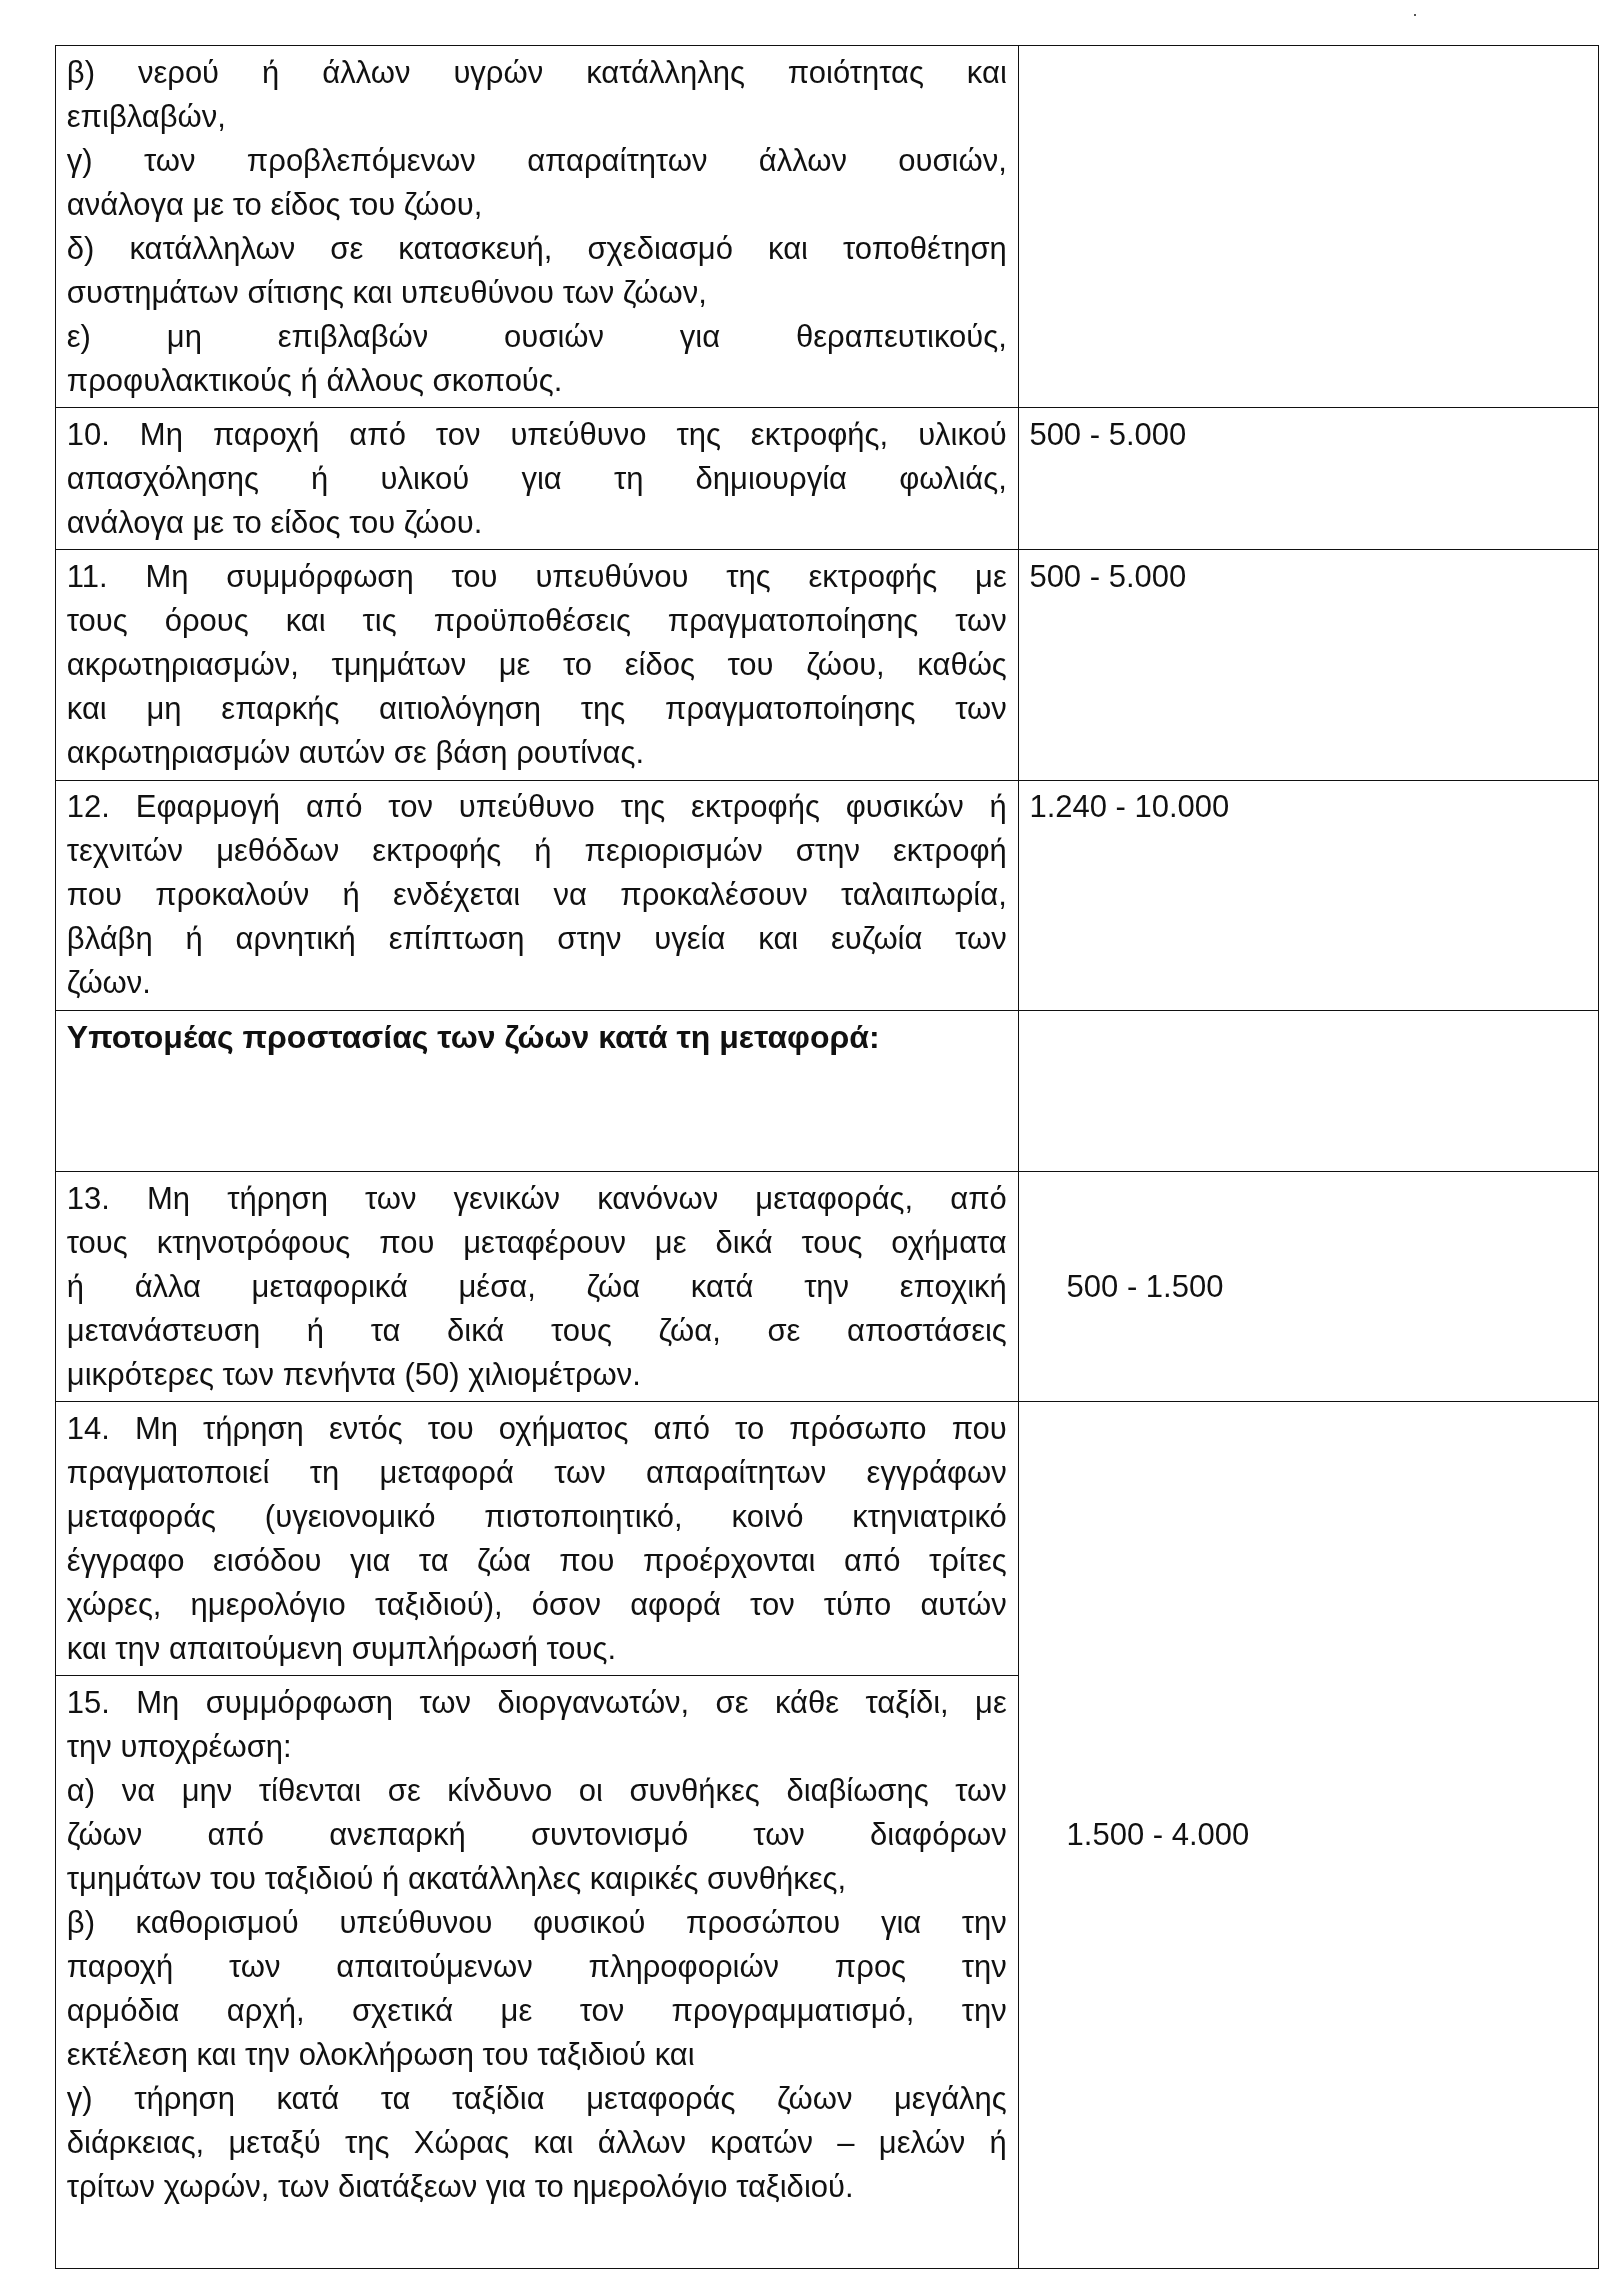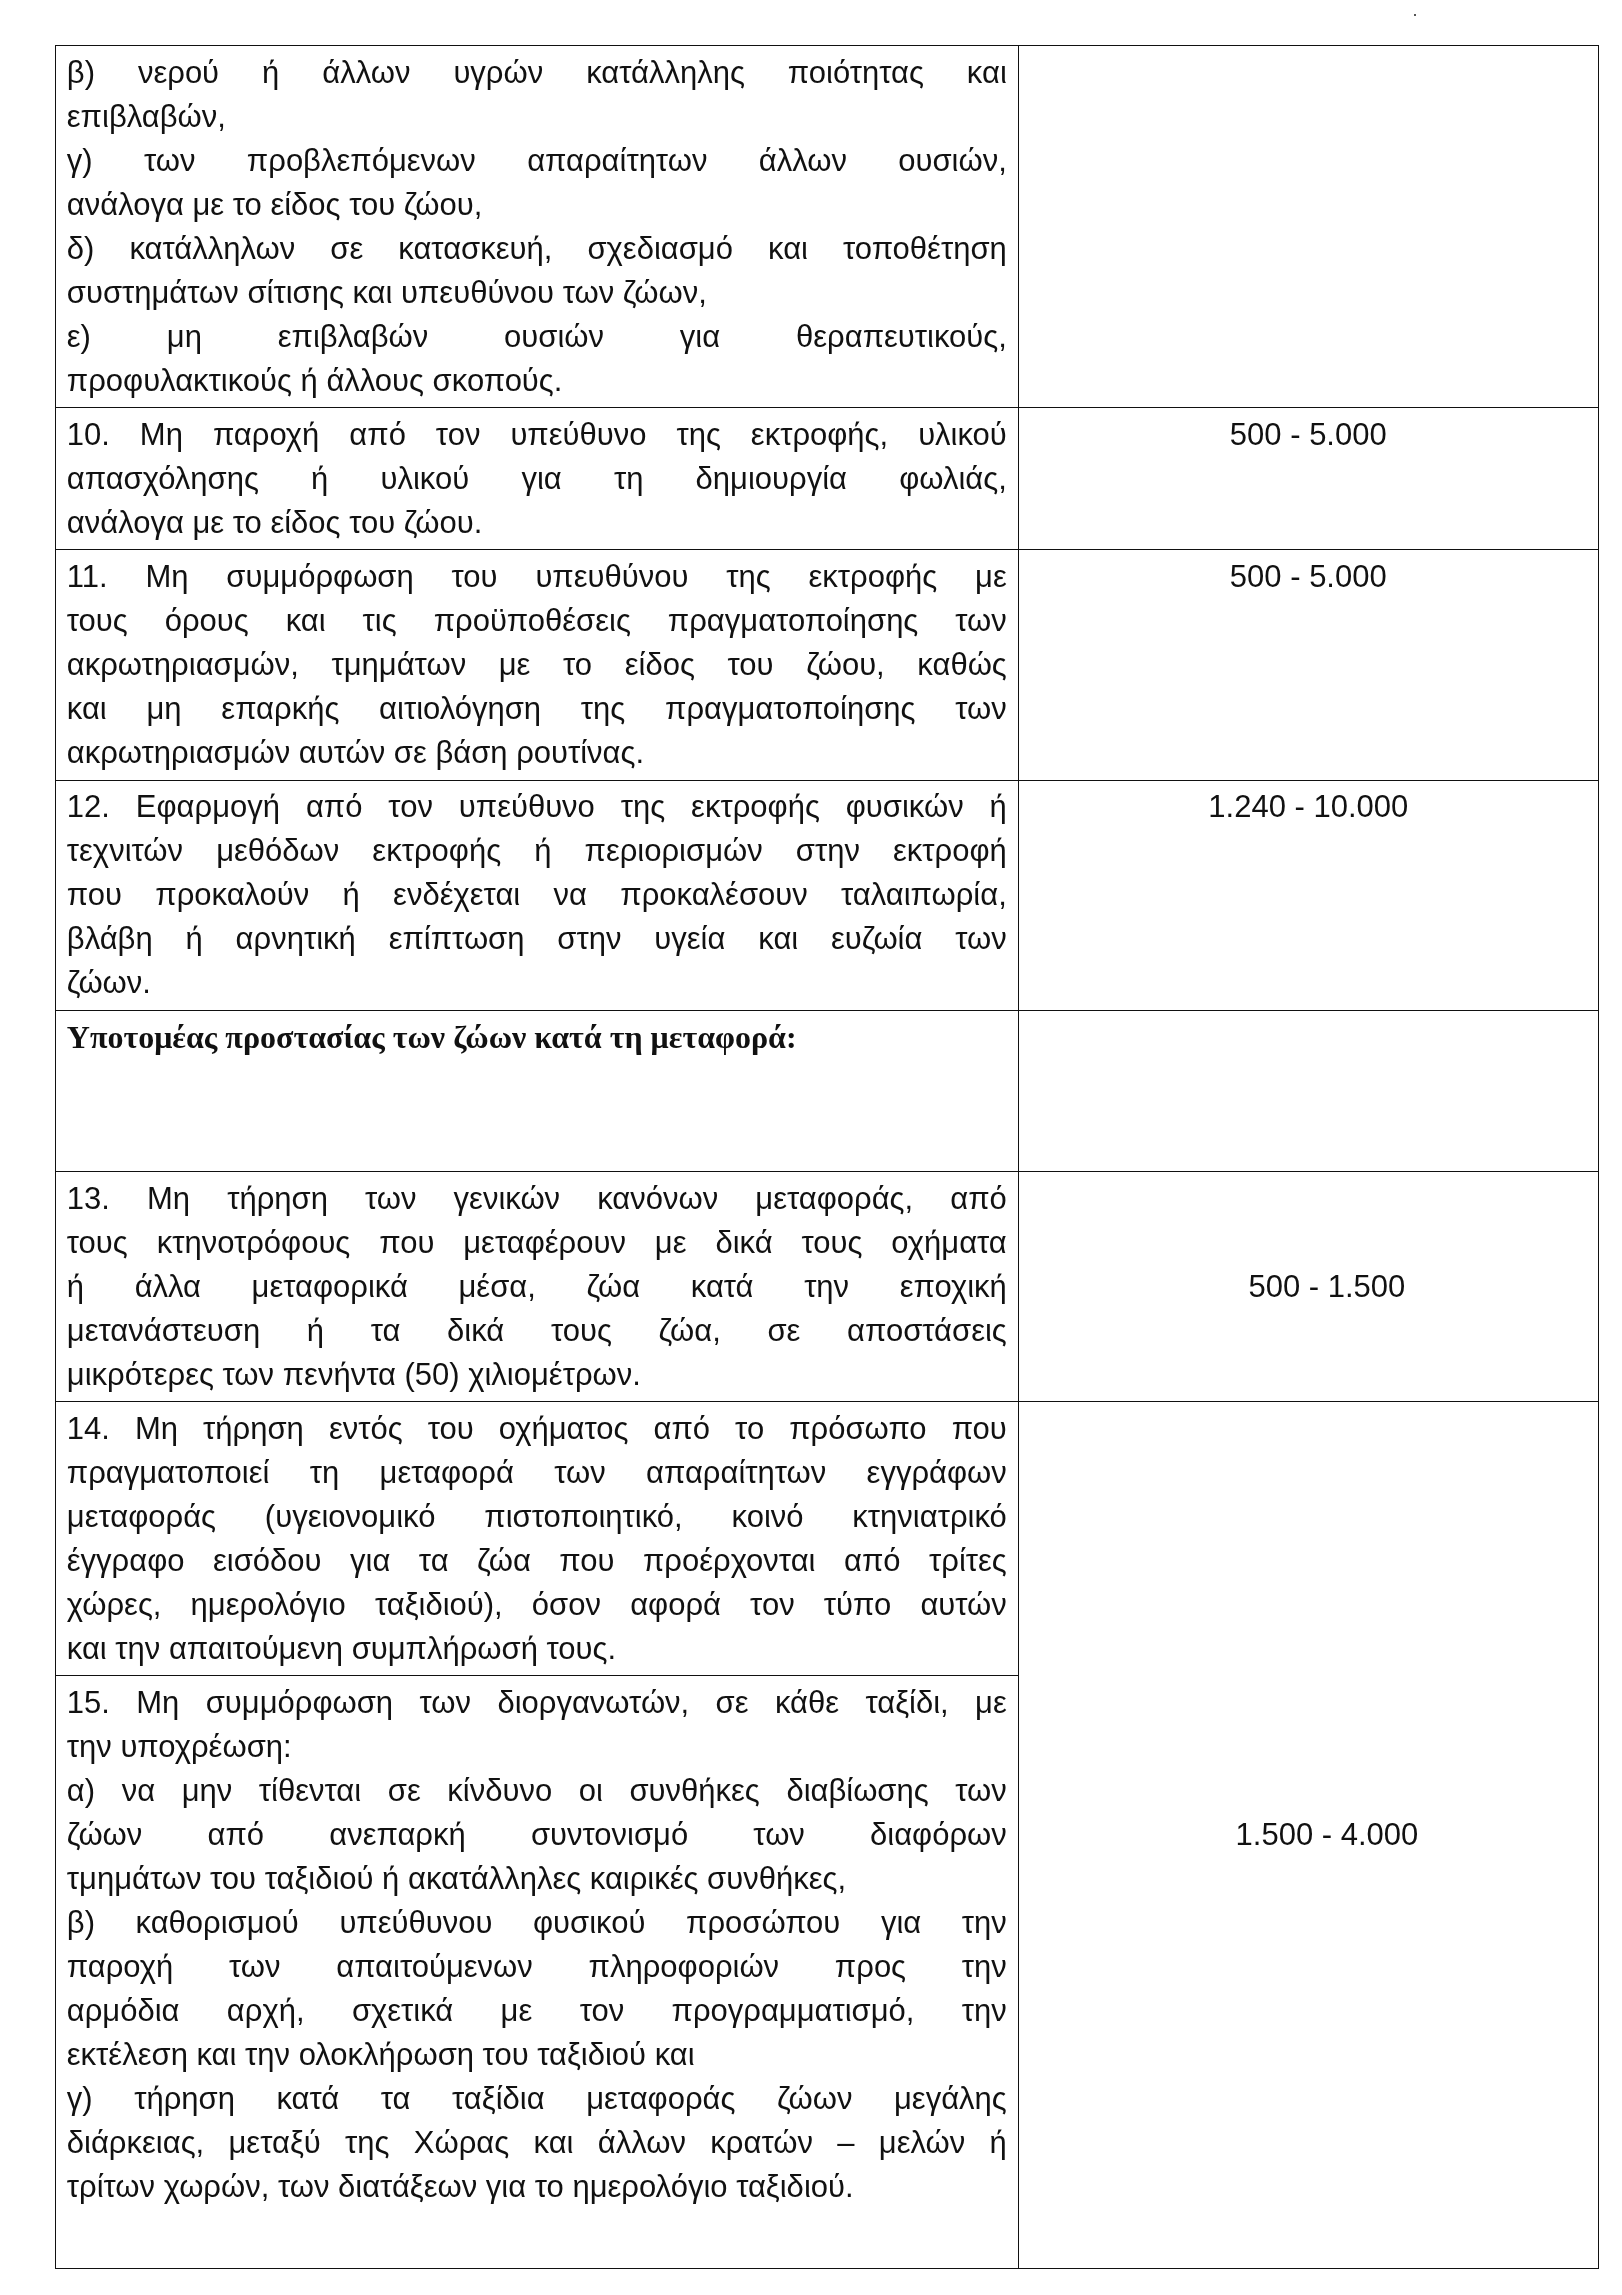--- a/index.html
+++ b/index.html
@@ -17,28 +17,28 @@
       table-layout: fixed;
     }
     table.penalties td {
       border: 1.9px solid #111;
       vertical-align: top;
       padding: 4.6px 10.8px 4.6px 10.8px;
       font-size: 31px;
       line-height: 44px;
     }
     td.desc { width: 940px; text-align: justify; }
-    td.amount { text-align: center; padding-top: 3.1px; }
+    td.amount { padding-top: 3.1px; }
     td.amount.mid { vertical-align: middle; padding-left: 48px; }
     .line { display: block; text-align: justify; text-align-last: justify; }
     .line.last { text-align-last: left; }
     .section-heading {
       font-weight: bold; font-size: 32px; line-height: 44px;
     }
-    td.heading-cell { vertical-align: middle; height: 151px; padding-left: 10.8px; font-family: Liberation Serif, serif; }
+    td.heading-cell { vertical-align: middle; height: 151px; padding-left: 10.8px; }
   </style>
 </head>
 <body>
 
 <div class="page-mark"></div>
 
 <table class="penalties">
   <tbody>
 
     <tr>

